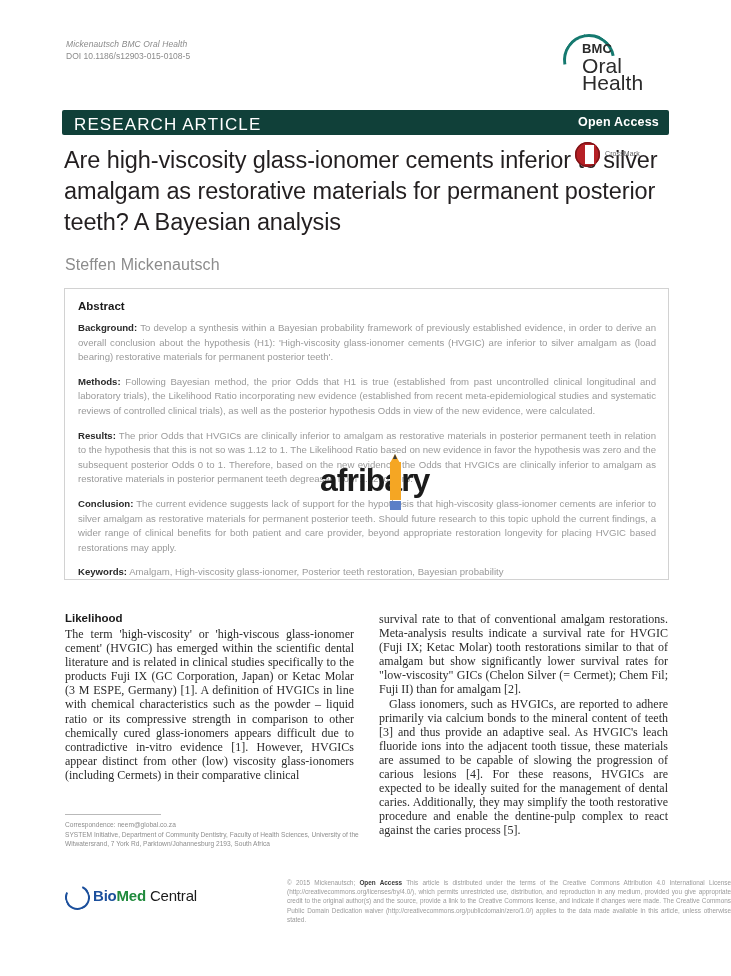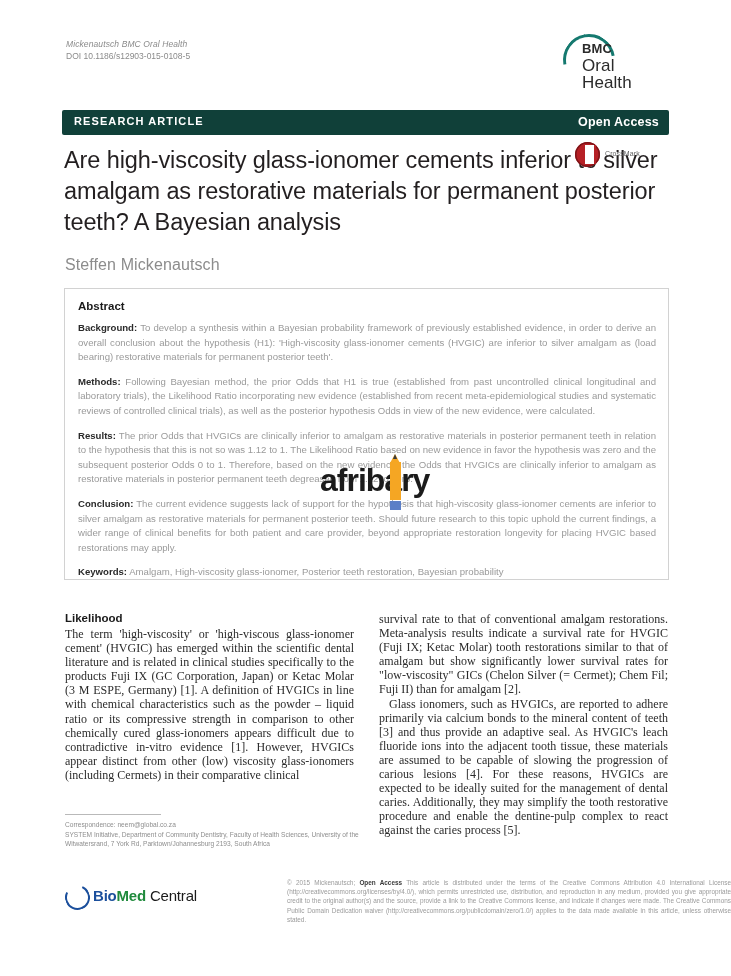--- a/index.html
+++ b/index.html
@@ -65,37 +65,37 @@
     border-bottom-color: transparent;
     transform: rotate(35deg);
   }
   .bmc-text {
     position: absolute;
     left: 33px; top: 8px;
     color: #2b2b2b;
     line-height: 17px;
   }
   .bmc-text .l1 { font-size: 13px; font-weight: bold; letter-spacing: .2px; }
-  .bmc-text .l2 { font-size: 17px; letter-spacing: .1px; }
+  .bmc-text .l2 { font-size: 21px; letter-spacing: .1px; }
 
   
   .ribbon {
     position: absolute;
     left: 0; top: 110px;
     width: 607px;
     height: 25px;
     background: #104039;
     border-radius: 2px;
   }
   .ribbon .ra {
     position: absolute;
     left: 12px; top: 5px;
     color: #fff;
-    font-size: 11px;
-    font-weight: bold;
+    font-size: 17px;
+    font-weight: normal;
     letter-spacing: 1.1px;
   }
   .ribbon .oa {
     position: absolute;
     right: 10px; top: 5px;
     color: #fff;
     font-size: 12.5px;
     font-weight: bold;
     letter-spacing: .2px;
   }

